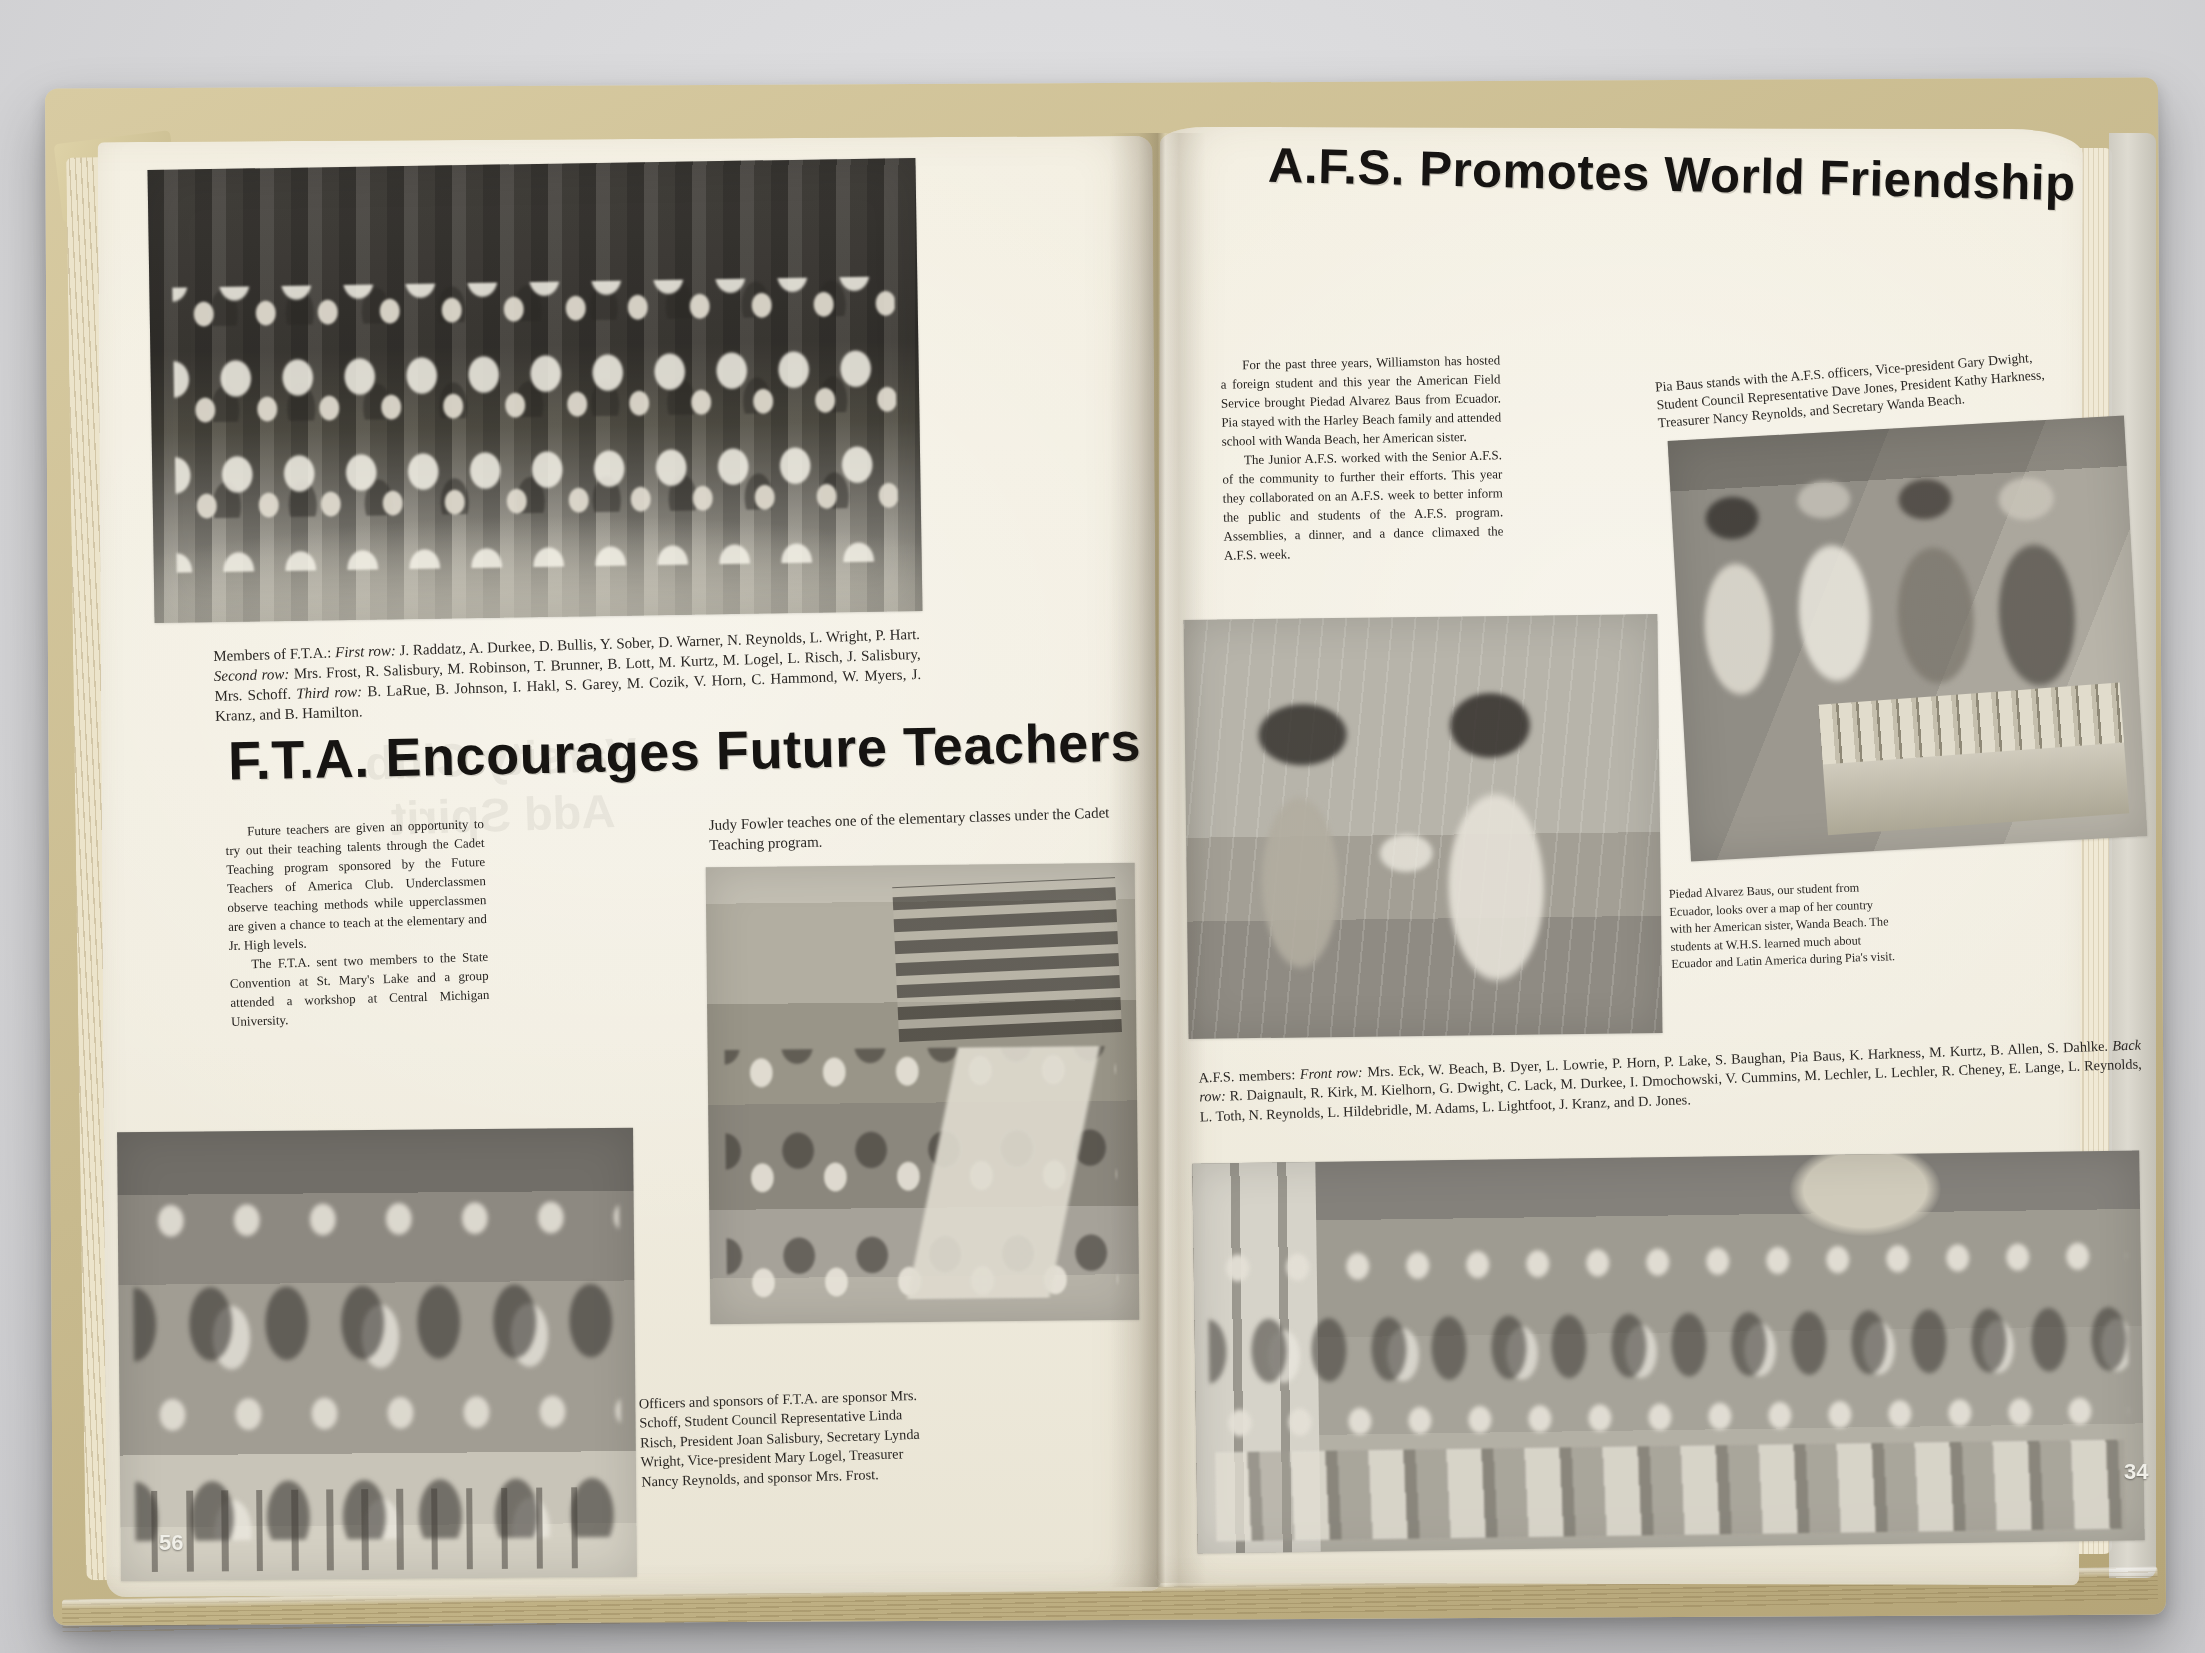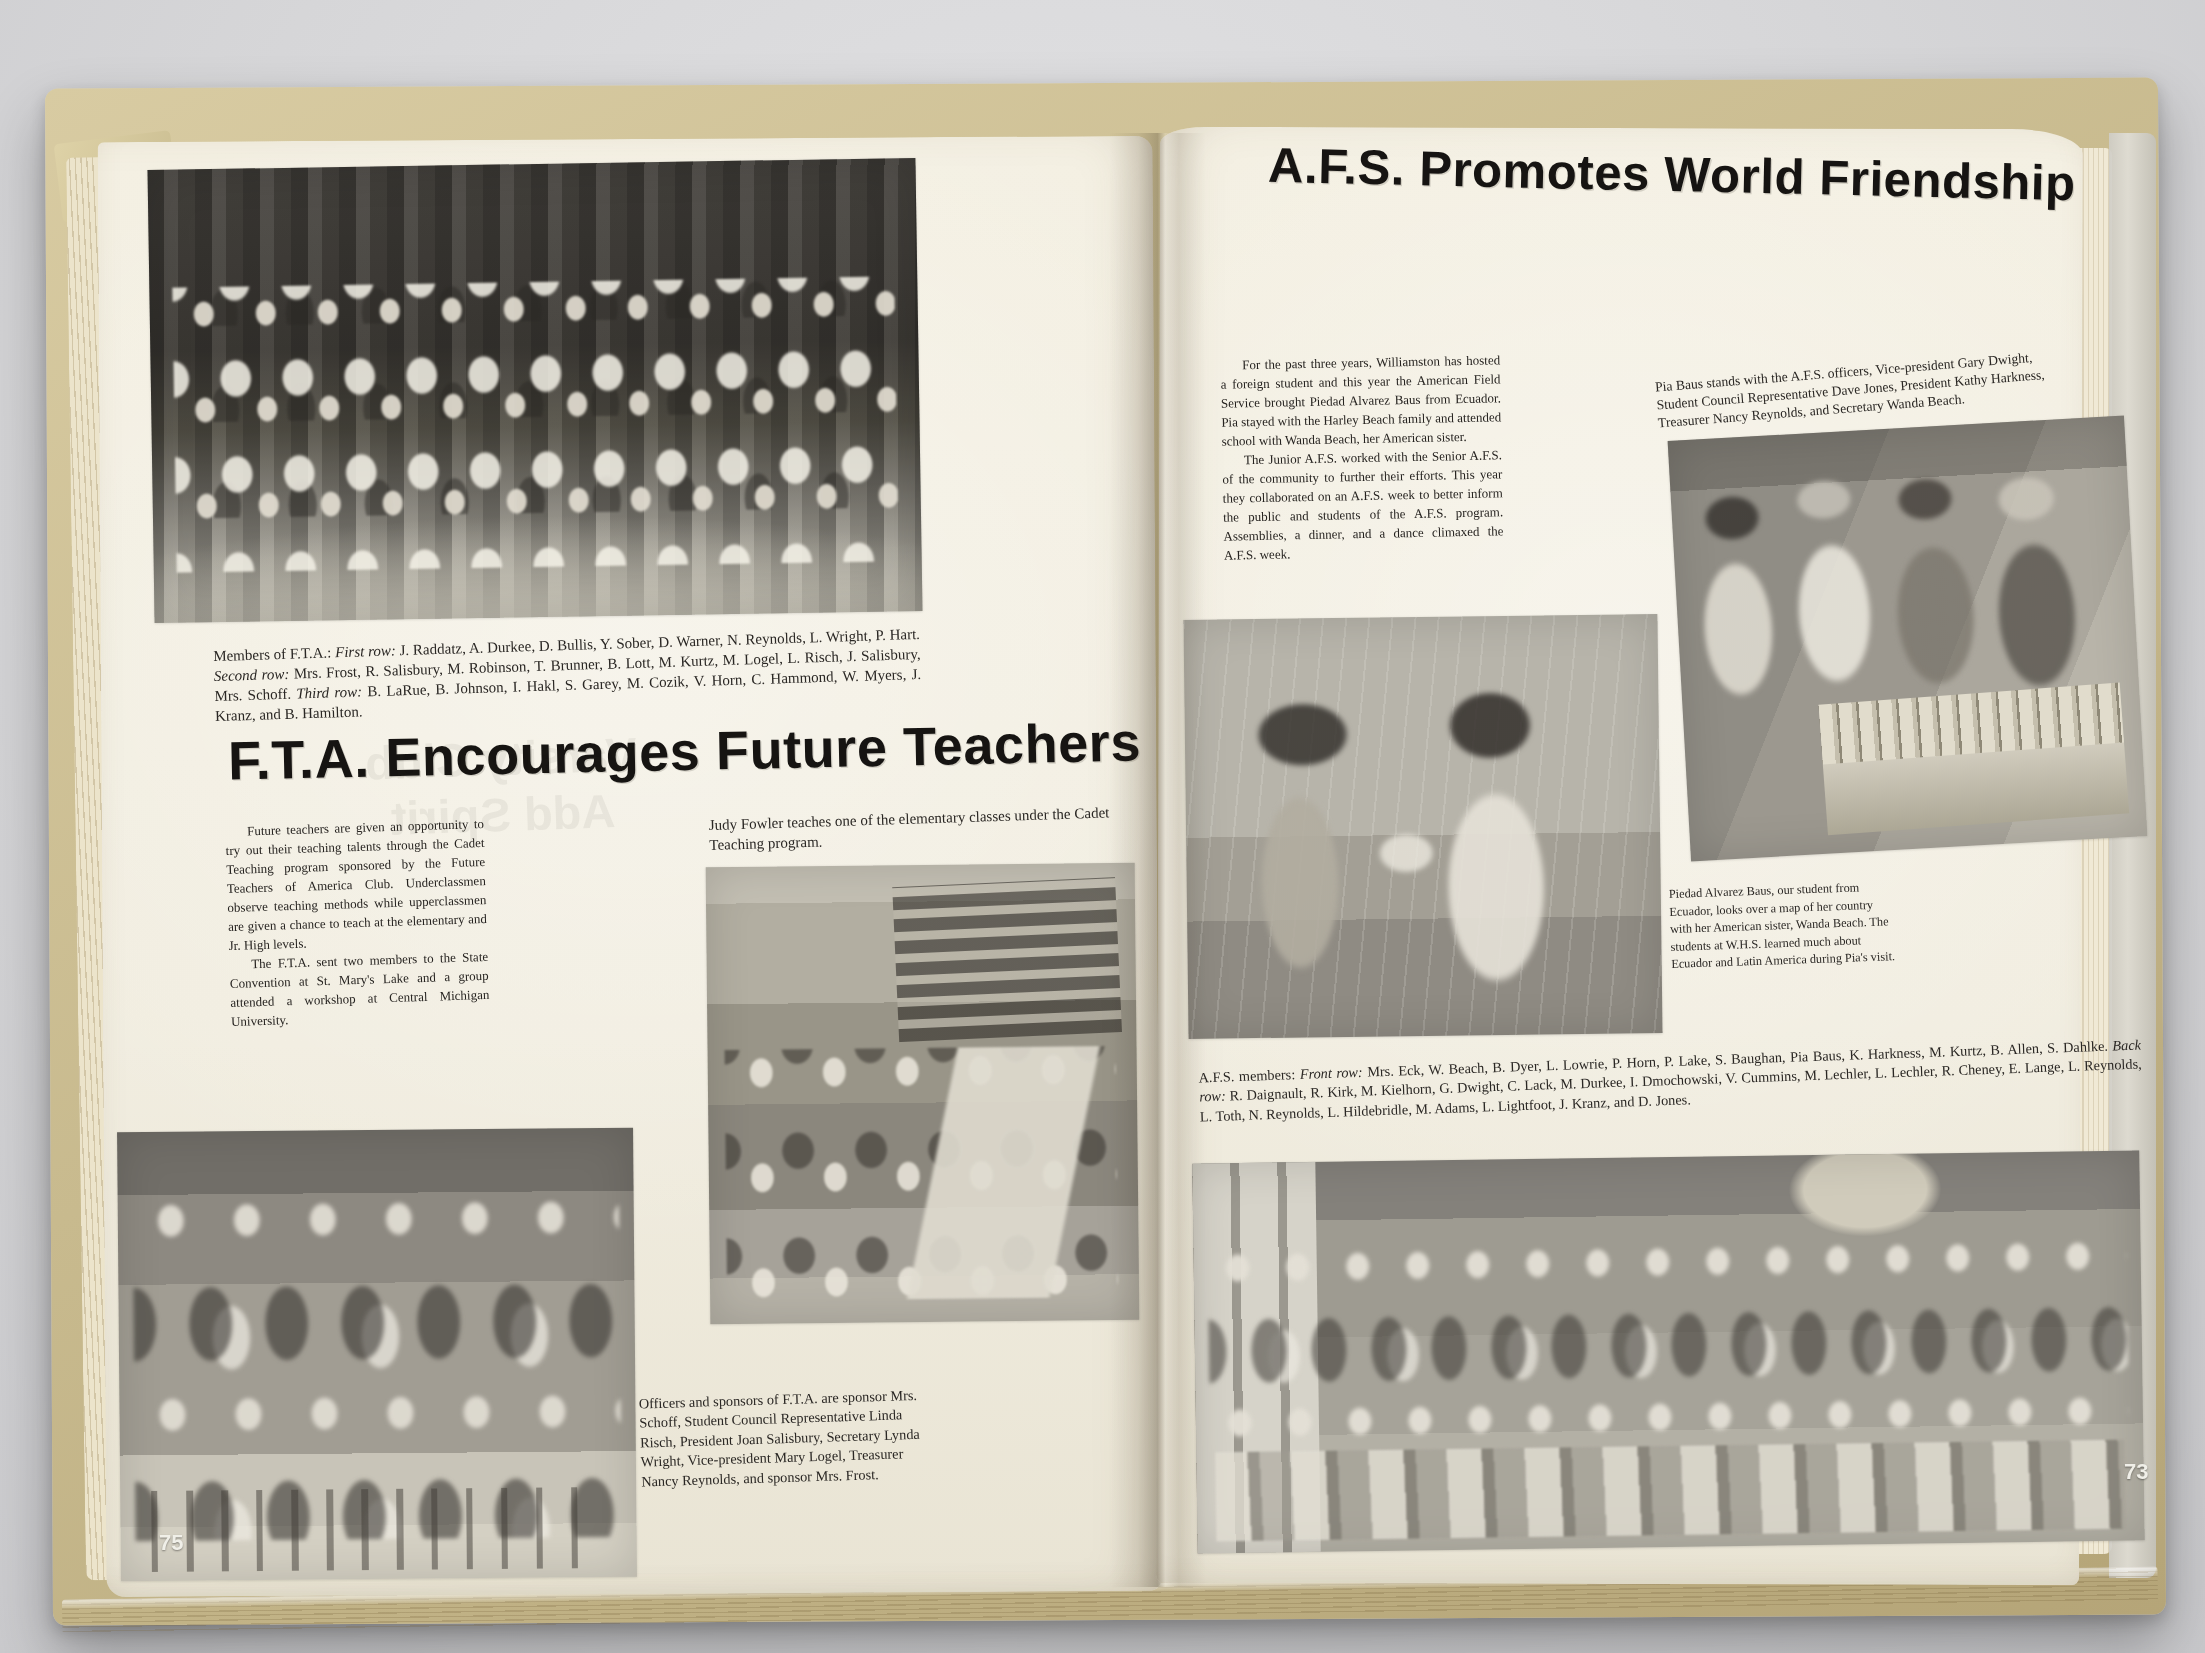--- a/index.html
+++ b/index.html
@@ -196,38 +196,38 @@
   </div>
 
   <div class="abs caption cap-judy">Judy Fowler teaches one of the elementary classes under the Cadet Teaching program.</div>
 
   <div class="abs photo ph-judy"></div>
 
   <div class="abs photo ph-officers"></div>
 
   <div class="abs caption cap-officers">Officers and sponsors of F.T.A. are sponsor Mrs. Schoff, Student Council Representative Linda Risch, President Joan Salisbury, Secretary Lynda Wright, Vice-president Mary Logel, Treasurer Nancy Reynolds, and sponsor Mrs. Frost.</div>
 
-  <div class="abs pgnum pg56">75</div>
+  <div class="abs pgnum pg56">56</div>
 
   <div class="abs headline hl-right">A.F.S. Promotes World Friendship</div>
 
   <div class="abs body-copy body-right">
     <p>For the past three years, Williamston has hosted a foreign student and this year the American Field Service brought Piedad Alvarez Baus from Ecuador. Pia stayed with the Harley Beach family and attended school with Wanda Beach, her American sister.</p>
     <p>The Junior A.F.S. worked with the Senior A.F.S. of the community to further their efforts. This year they collaborated on an A.F.S. week to better inform the public and students of the A.F.S. program. Assemblies, a dinner, and a dance climaxed the A.F.S. week.</p>
   </div>
 
   <div class="abs caption cap-pia">Pia Baus stands with the A.F.S. officers, Vice-president Gary Dwight, Student Council Representative Dave Jones, President Kathy Harkness, Treasurer Nancy Reynolds, and Secretary Wanda Beach.</div>
 
   <div class="abs photo ph-afsoff"></div>
 
   <div class="abs photo ph-girls"></div>
 
   <div class="abs caption cap-piedad">Piedad Alvarez Baus, our student from Ecuador, looks over a map of her country with her American sister, Wanda Beach. The students at W.H.S. learned much about Ecuador and Latin America during Pia's visit.</div>
 
   <div class="abs caption cap-afs"><span>A.F.S. members: </span><span style="font-style: italic;">Front row:</span><span> Mrs. Eck, W. Beach, B. Dyer, L. Lowrie, P. Horn, P. Lake, S. Baughan, Pia Baus, K. Harkness, M. Kurtz, B. Allen, S. Dahlke. </span><span style="font-style: italic;">Back row:</span><span> R. Daignault, R. Kirk, M. Kielhorn, G. Dwight, C. Lack, M. Durkee, I. Dmochowski, V. Cummins, M. Lechler, L. Lechler, R. Cheney, E. Lange, L. Reynolds, L. Toth, N. Reynolds, L. Hildebridle, M. Adams, L. Lightfoot, J. Kranz, and D. Jones.</span></div>
 
   <div class="abs photo ph-class"></div>
 
-  <div class="abs pgnum pg57">73</div>
+  <div class="abs pgnum pg57">34</div>
 
   <div class="abs gutter"></div>
 </div>
 
 
 </body></html>

